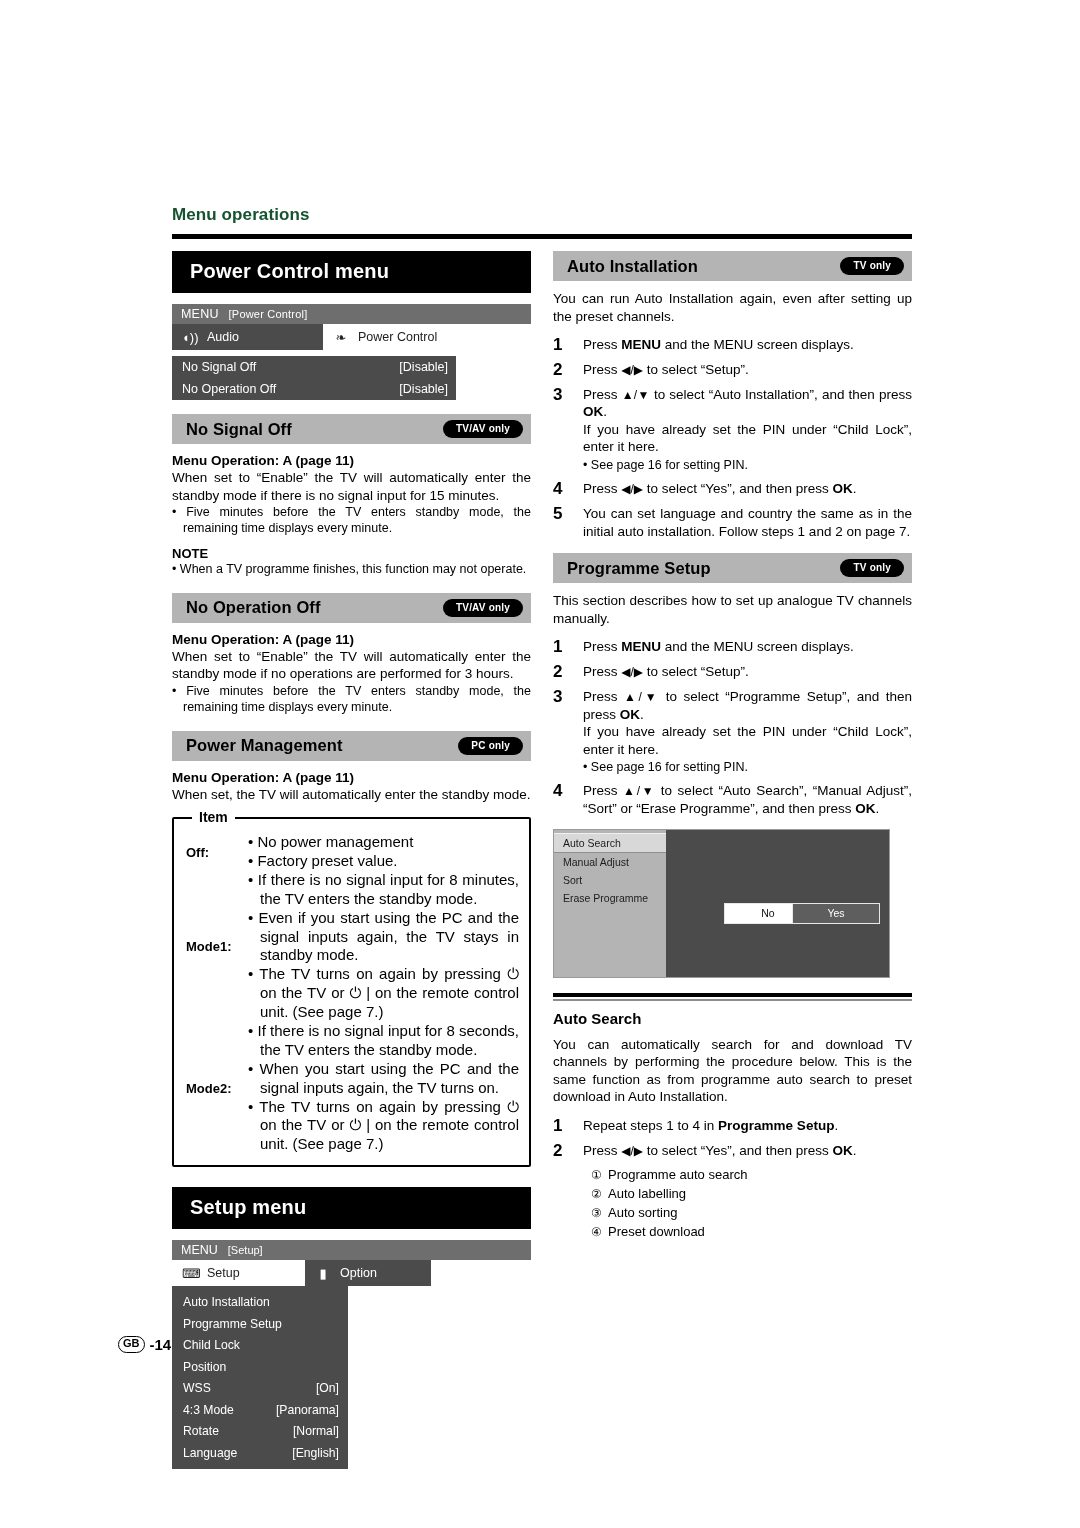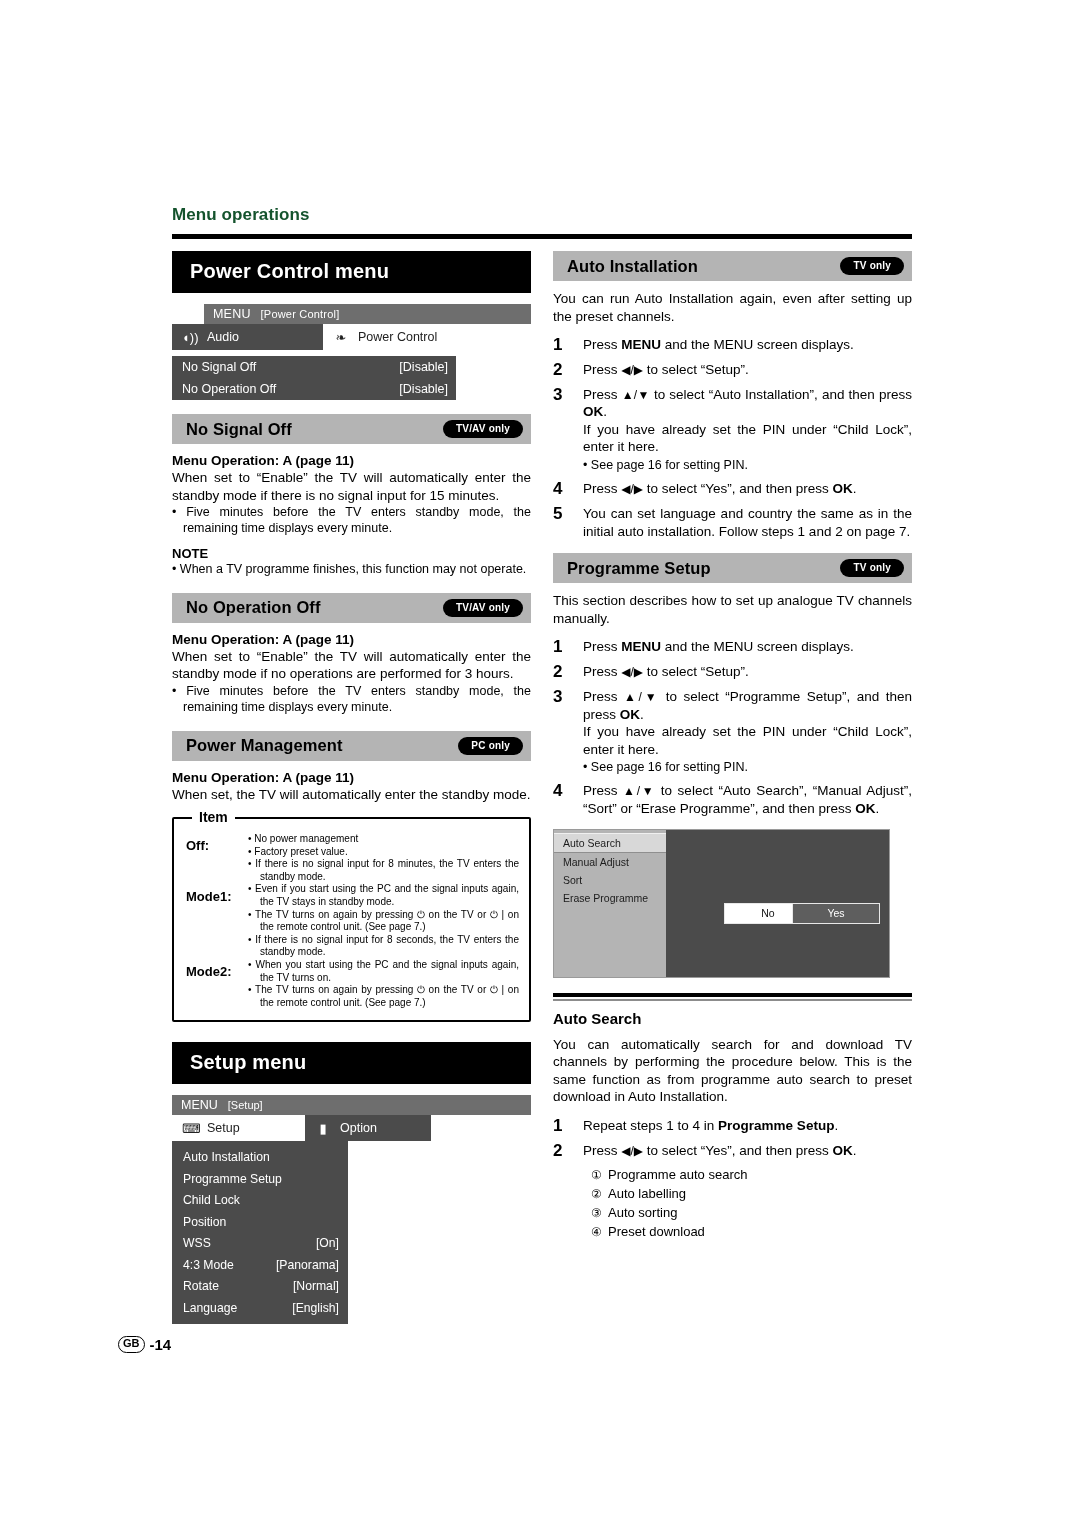--- a/index.html
+++ b/index.html
@@ -140,21 +140,20 @@
   .arrow { font-size: 12px; letter-spacing: 0px; }
 
   
   .osd { margin-top: 11px; }
   .osd-titlebar {
     background: #6e6e6e;
     color: #fff;
     font-size: 12.5px;
     padding: 3px 0 3px 9px;
     letter-spacing: 0.2px;
-    margin-left: 32px;
   }
   .osd-titlebar .sub { font-size: 11px; padding-left: 10px; }
   .osd-tabs { display: flex; }
   .osd-tab {
     height: 26px;
     display: flex;
     align-items: center;
     font-size: 12.5px;
     padding-left: 10px;
     box-sizing: border-box;
@@ -201,21 +200,21 @@
   }
   .itemrow { display: flex; align-items: center; }
   .itemrow .label {
     flex: 0 0 62px;
     font-size: 13px;
     font-weight: bold;
     padding-top: 0px;
   }
   .itemrow .content { flex: 1 1 auto; }
   .ib {
-    font-size: 10px;
+    font-size: 15px;
     line-height: 1.26;
     padding-left: 12px;
     text-indent: -12px;
     text-align: justify;
   }
 
   
   .osd2-titlebar {
     background: #6e6e6e;
     color: #fff;

